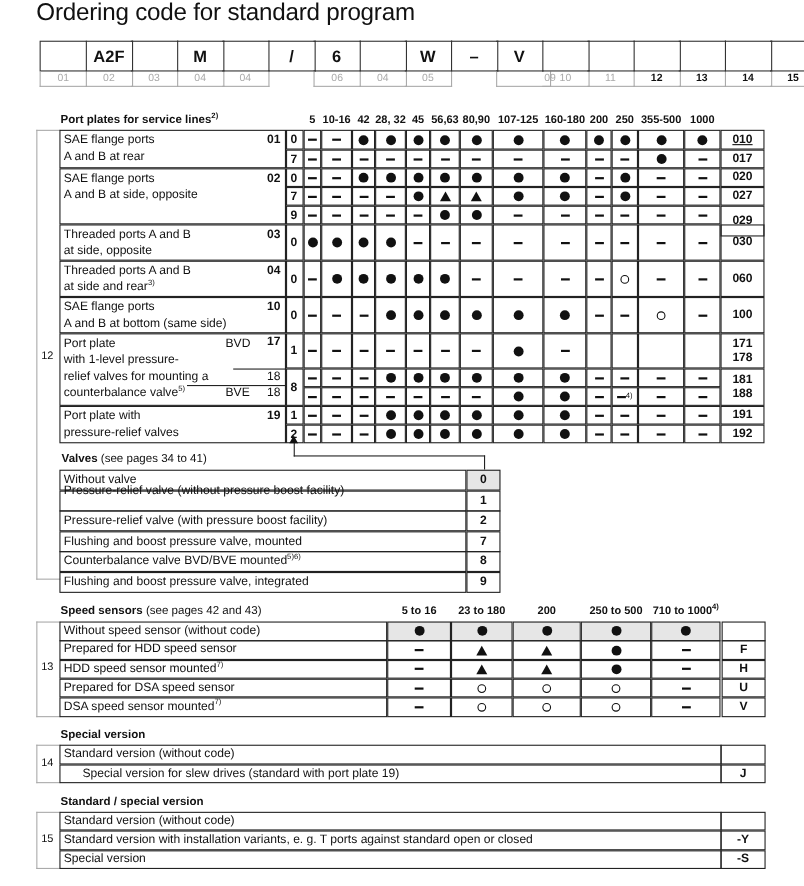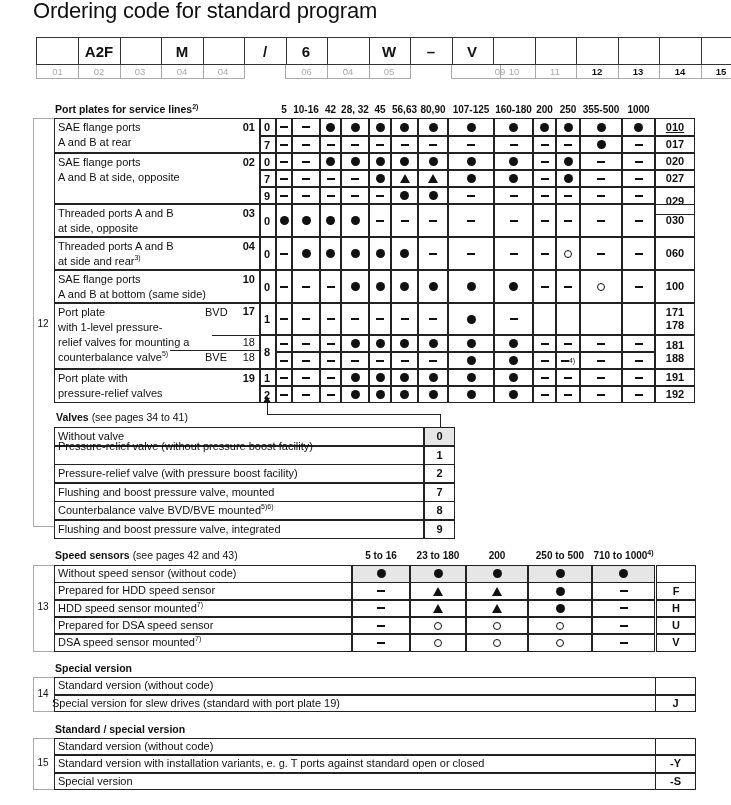--- a/index.html
+++ b/index.html
@@ -808,21 +808,21 @@
       <div class="abs code-box" style="left: 656px; top: 634.2px; width: 40px; height: 17.5px;">V</div>
     </div>
   <div id="sv">
       <div class="abs sec-title" style="left: 55px; top: 662px; height: 14px;">Special version</div>
       <div class="abs bracket" style="left: 33px; top: 677px; width: 22px; height: 35px;"></div>
       <div class="abs rownum" style="left: 33px; top: 688px; width: 20px; height: 14px;">14</div>
       <div class="abs cell" style="left: 54px; top: 677px; width: 602px; height: 17.5px;"></div>
       <div class="abs txt" style="left: 55px; top: 678px; width: 590px; height: 15px;">Standard version (without code)</div>
       <div class="abs code-box" style="left: 655px; top: 677px; width: 41px; height: 17.5px;"></div>
       <div class="abs cell" style="left: 54px; top: 694.5px; width: 602px; height: 17.5px;"></div>
-      <div class="abs txt" style="left: 49px; top: 695.5px; width: 590px; height: 22px;">Special version for slew drives (standard with port plate 19)</div>
+      <div class="abs txt" style="left: 72px; top: 695.5px; width: 590px; height: 22px;">Special version for slew drives (standard with port plate 19)</div>
       <div class="abs code-box" style="left: 655px; top: 694.5px; width: 41px; height: 17.5px;">J</div>
     </div>
   <div id="stsp">
       <div class="abs sec-title" style="left: 55px; top: 723px; height: 14px;">Standard / special version</div>
       <div class="abs bracket" style="left: 33px; top: 738px; width: 22px; height: 52px;"></div>
       <div class="abs rownum" style="left: 33px; top: 757px; width: 20px; height: 14px;">15</div>
       <div class="abs cell" style="left: 54px; top: 738px; width: 602px; height: 17.3px;"></div>
       <div class="abs txt" style="left: 55px; top: 739px; width: 590px; height: 15px;">Standard version (without code)</div>
       <div class="abs code-box" style="left: 655px; top: 738px; width: 41px; height: 17.3px;"></div>
       <div class="abs cell" style="left: 54px; top: 755.3px; width: 602px; height: 17.3px;"></div>

